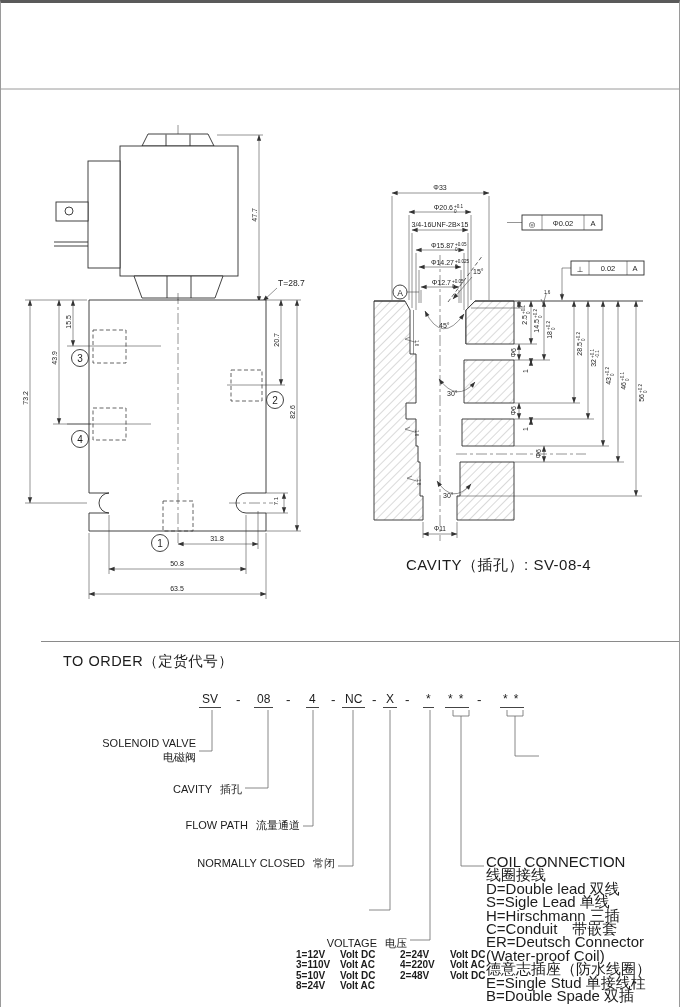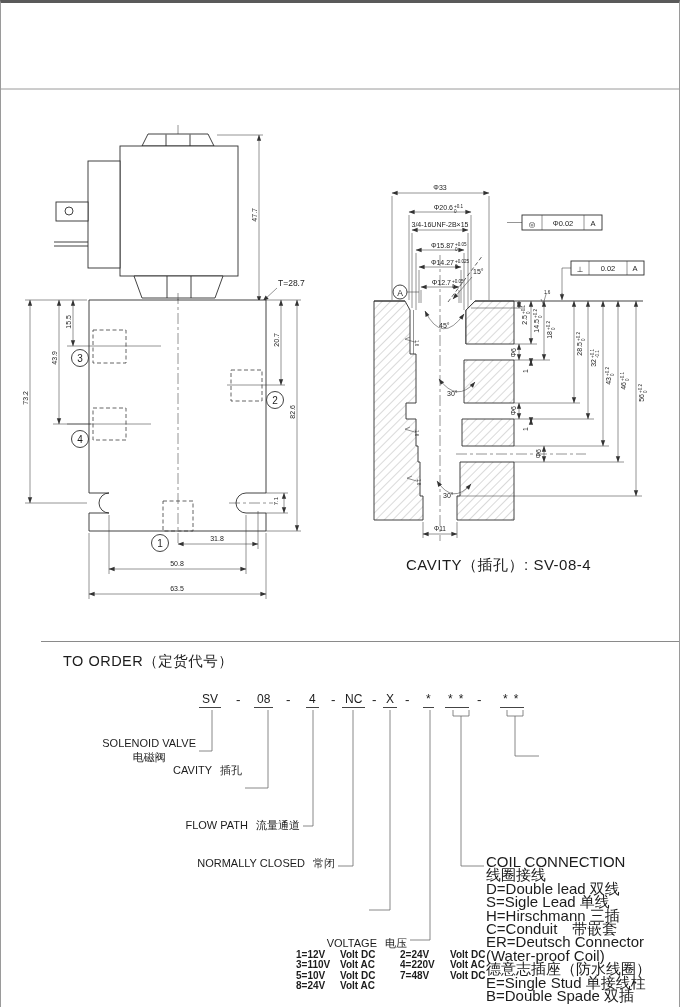--- a/index.html
+++ b/index.html
@@ -19,21 +19,21 @@
   .gt{font-size:7.5px}
   .f16{font-size:4.6px}
   
   .order{position:absolute;left:0;top:638px;width:678px;height:366px;border-top:1px solid #8a8a8a;margin-left:40px;}
   .o-title{position:absolute;left:22px;top:10px;font-size:14.5px;letter-spacing:0.5px}
   .code{position:absolute;top:50px;font-size:12px;border-bottom:1.3px solid #444;padding:0 3px 1px;}
   .stars{letter-spacing:6px;padding-right:0;}
   .sep{position:absolute;top:50px;font-size:13.5px;}
   .lab{position:absolute;font-size:11px;white-space:nowrap;line-height:13.5px;}
   .lab .zh{margin-left:8px}
-  .r{text-align:center}
+  .r{text-align:right}
   .mo{display:grid;grid-template-columns:158px auto;line-height:14px;}
   .vt{position:absolute;left:255px;top:308px;display:grid;
       grid-template-columns:44px 60px 50px 58px;font-size:10px;line-height:10.4px;font-weight:bold;}
   .blk{position:absolute;white-space:nowrap;}
   .coil{left:445px;top:213px;font-size:15px;line-height:13.4px;}
   .port{left:500px;top:88px;font-size:10.8px;line-height:12.5px;}
   .leads{position:absolute;inset:0;pointer-events:none;}
 </style>
 </head>
 <body>
@@ -361,21 +361,21 @@
   <span class="sep" style="left:364px">-</span>
   <span class="code" style="left:382px">*</span>
   <span class="code stars" style="left:404px">**</span>
   <span class="sep" style="left:436px">-</span>
   <span class="code stars" style="left:459px">**</span>
 
   <div class="lab r" style="right:523px;top:95px">
     <div>SOLENOID VALVE</div>
     <div>电磁阀</div>
   </div>
-  <div class="lab" style="right:477px;top:122px">
+  <div class="lab" style="right:477px;top:141px">
     <span>CAVITY</span><span class="zh">插孔</span>
   </div>
   <div class="lab" style="right:419px;top:177px">
     <span>FLOW PATH</span><span class="zh">流量通道</span>
   </div>
   <div class="lab" style="right:384px;top:215px">
     <span>NORMALLY CLOSED</span><span class="zh">常闭</span>
   </div>
   <div class="lab" style="right:312px;top:295px">
     <span>VOLTAGE</span><span class="zh">电压</span>
@@ -385,21 +385,21 @@
     <span>1=12V</span>
         <span>Volt DC</span>
         <span>2=24V</span>
         <span>Volt DC</span>
     <span>3=110V</span>
         <span>Volt AC</span>
         <span>4=220V</span>
         <span>Volt AC</span>
     <span>5=10V</span>
         <span>Volt DC</span>
-        <span>7=48V</span>
+        <span>2=48V</span>
         <span>Volt DC</span>
     <span>8=24V</span>
         <span>Volt AC</span>
         <span></span>
         <span></span>
   </div>
 
   <div class="blk coil">
     <div>COIL CONNECTION</div>
     <div>线圈接线</div>

